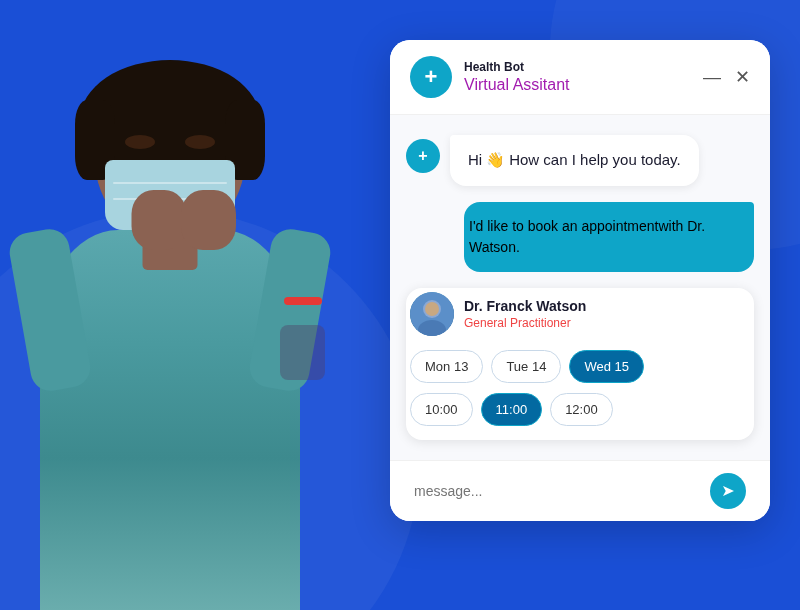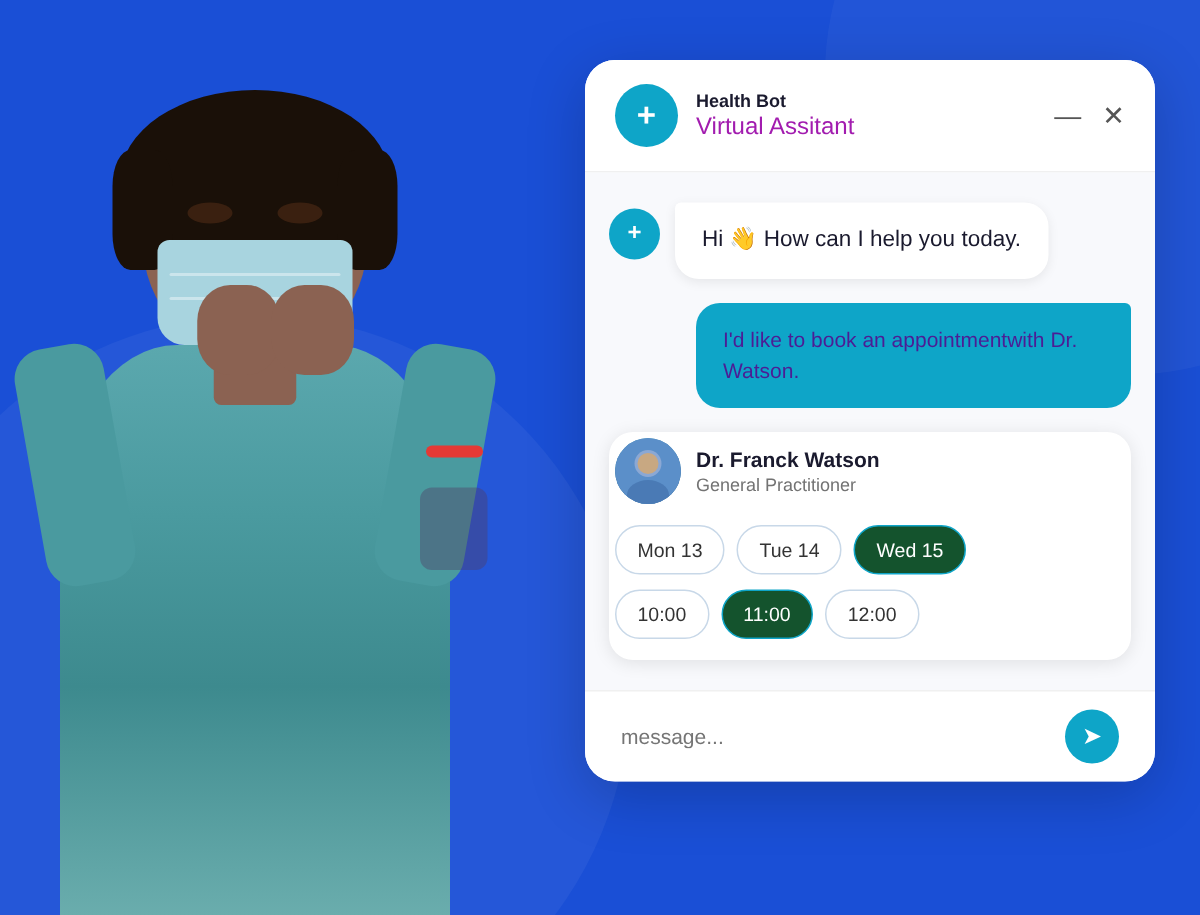--- a/index.html
+++ b/index.html
@@ -133,23 +133,23 @@
     
     .user-message-row {
       display: flex;
       justify-content: flex-end;
       margin-bottom: 16px;
     }
 
     .user-bubble {
       background: #0ea5c8;
       border-radius: 16px 4px 16px 16px;
-      padding: 14px 18px;
+      padding: 14px 5px;
       font-size: 14px;
-      color: #4c1d95;
+      color: #000000;
       max-width: 290px;
       line-height: 1.5;
     }
 
     
     .doctor-card {
       background: #fff;
       border-radius: 16px;
       padding: 4px;
       box-shadow: 0 2px 12px rgba(0,0,0,0.1);
@@ -190,21 +190,21 @@
     }
 
     .doctor-name {
       font-size: 14px;
       font-weight: 700;
       color: #1a1a2e;
     }
 
     .doctor-specialty {
       font-size: 12px;
-      color: #737373;
+      color: #ef4444;
       margin-top: 2px;
     }
 
     
     .slot-row {
       display: flex;
       gap: 8px;
       margin-bottom: 10px;
       flex-wrap: wrap;
     }
@@ -215,21 +215,21 @@
       font-size: 13px;
       font-weight: 500;
       cursor: pointer;
       border: 1.5px solid #c8d8e8;
       background: #fff;
       color: #333;
       transition: all 0.2s;
     }
 
     .slot-btn.active {
-      background: #14532d;
+      background: #0369a1;
       border-color: #0ea5c8;
       color: #fff;
     }
 
     
     .chat-input-area {
       display: flex;
       align-items: center;
       padding: 12px 24px;
       background: #fff;

